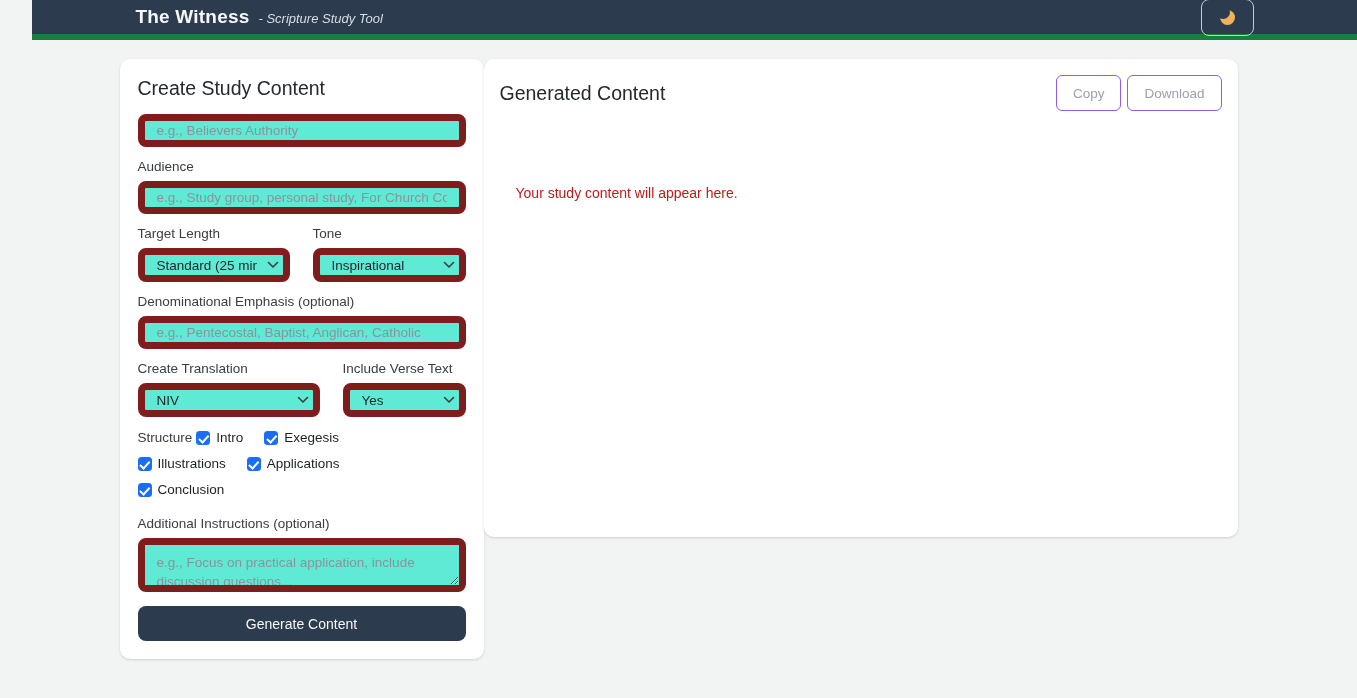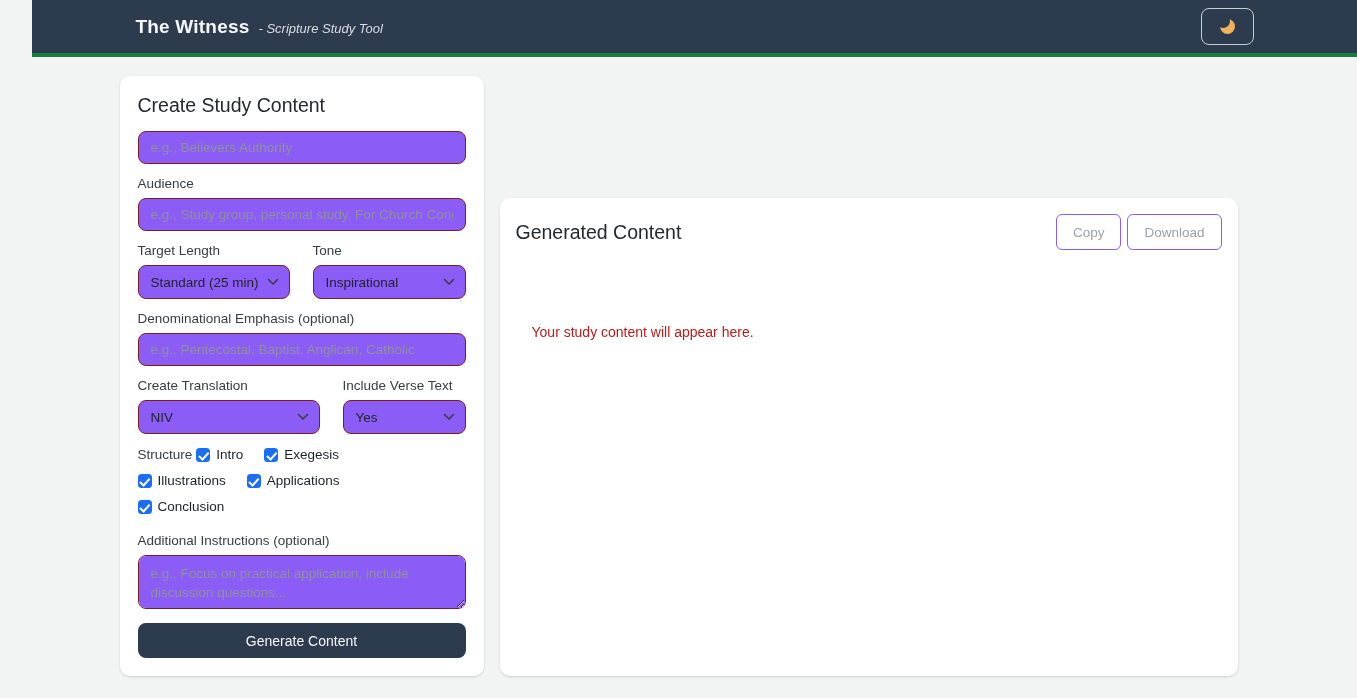--- a/index.html
+++ b/index.html
@@ -6,23 +6,23 @@
   html, body {
     margin: 0; padding: 0;
     width: 1357px; height: 698px;
     background: #f2f4f3;
     font-family: "Liberation Sans", "DejaVu Sans", sans-serif;
     overflow: hidden;
   }
 
   
   .app-header {
-    height: 57px;
+    height: 40px;
     background: #2d3b4e;
-    border-bottom: 4px solid #15803d;
+    border-bottom: 6px solid #15803d;
     display: flex;
     align-items: center;
     margin-left: 32px;
   }
   .header-inner {
     width: 1118px;
     margin: 0 auto;
     display: flex;
     align-items: center;
     justify-content: space-between;
@@ -63,22 +63,21 @@
     width: 14px; height: 14px;
     border-radius: 50%;
     background: #2d3b4e;
   }
 
   
   .main {
     width: 1118px;
     margin: 19px auto 0;
     display: flex;
-    gap: 16px;
-    align-items: flex-end;
+    align-items: flex-start;
   }
   .card {
     background: #ffffff;
     border-radius: 10px;
     box-shadow: 0 1px 2px rgba(0,0,0,0.06), 0 1px 3px rgba(0,0,0,0.1);
   }
 
   
   .form-card {
     width: 364px;
@@ -94,23 +93,23 @@
   .field { margin-bottom: 13px; }
   .field-label {
     display: block;
     font-size: 13.5px;
     color: #383d42;
     margin-bottom: 7px;
     line-height: 14px;
   }
   .text-input, .select-control, .textarea-input {
     width: 100%;
-    border: 1px solid #7f1d1d;
+    border: 7px solid #7f1d1d;
     border-radius: 8px;
-    background: #8b5cf6;
+    background: #5eead4;
     font-family: inherit;
     font-size: 13.5px;
     color: #1f2428;
   }
   .text-input { height: 33px; padding: 0 12px; }
   .text-input::placeholder, .textarea-input::placeholder { color: #8d939a; opacity: 1; }
   .row-2col {
     display: flex;
     justify-content: space-between;
     margin-bottom: 13px;

